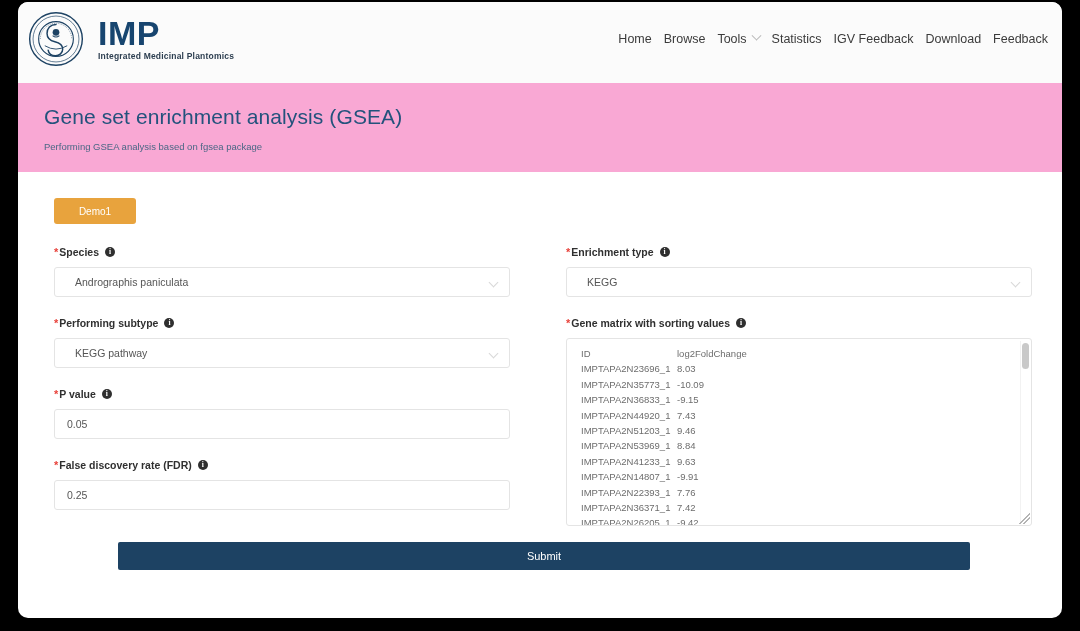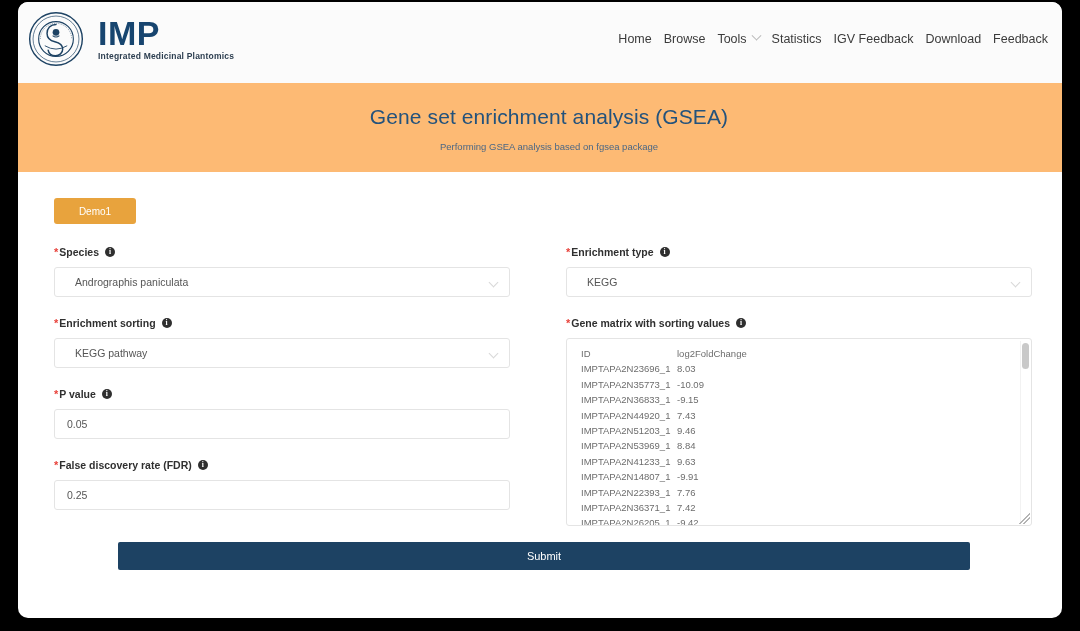--- a/index.html
+++ b/index.html
@@ -86,23 +86,22 @@
     display: inline-block;
     width: 7px;
     height: 7px;
     border-right: 1.3px solid #b9b9b9;
     border-bottom: 1.3px solid #b9b9b9;
     transform: rotate(45deg) translate(-2px, -2px);
   }
 
   
   #header-band {
-    background: #fdba74;
+    background: #f9a8d4;
     padding: 22px 8px 20px 26px;
-    text-align: center;
   }
 
   #page-title {
     font-size: 21px;
     color: #23527c;
     font-weight: normal;
     letter-spacing: 0.1px;
   }
 
   #page-subtitle {
@@ -359,21 +358,21 @@
           </div>
           <div class="control select">
             <span>Andrographis paniculata</span>
             <span class="select-arrow"></span>
           </div>
         </div>
 
         <div class="field">
           <div class="field-label">
             <span class="req-star">*</span>
-            <span>Enrichment sorting</span>
+            <span>Performing subtype</span>
             <span class="info-icon">i</span>
           </div>
           <div class="control select">
             <span>KEGG pathway</span>
             <span class="select-arrow"></span>
           </div>
         </div>
 
         <div class="field">
           <div class="field-label">

